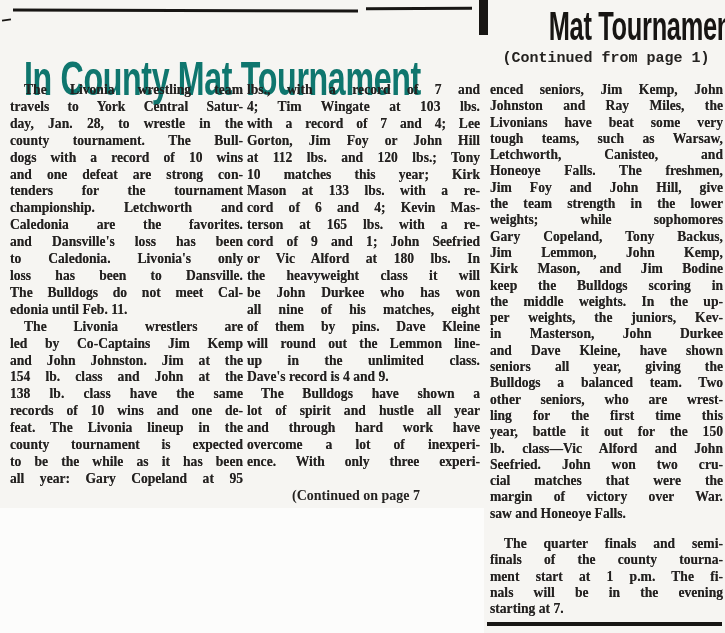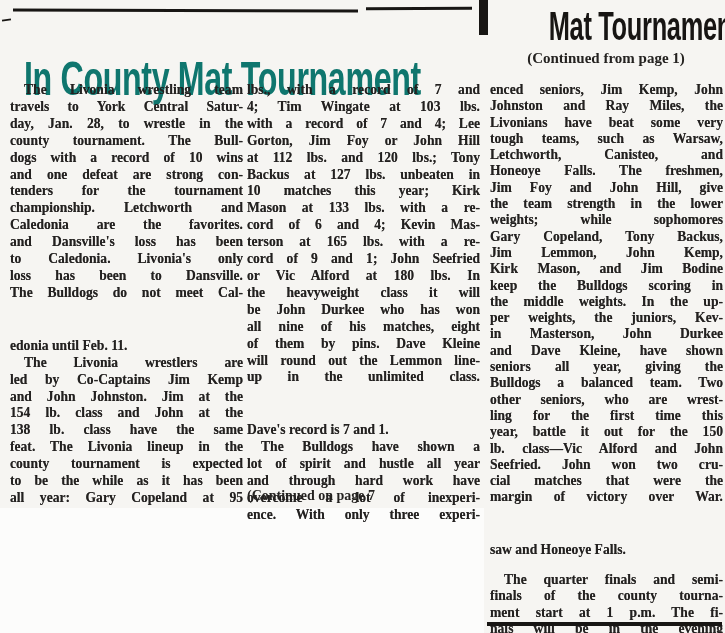--- a/index.html
+++ b/index.html
@@ -42,38 +42,38 @@
     position:absolute;left:490px;top:6px;width:232px;height:40px;
     text-align:center;font-family:"Liberation Sans", sans-serif;font-weight:bold;
     font-size:41px;line-height:40px;white-space:nowrap;color:#171513;
   }
   .cont-headline .squeeze{
     display:inline-block;transform:scaleX(0.62);transform-origin:50% 50%;
     letter-spacing:-0.5px;
   }
   .cont-subhead{
     position:absolute;left:490px;top:50px;width:232px;
-    text-align:center;font-weight:bold;font-size:15px;color:#242220;
+    text-align:center;font-weight:bold;font-size:15px;color:#242220;font-family:Liberation Mono, monospace;
   }
   
   .col{
     position:absolute;top:82px;width:233px;
     font-size:13.6px;font-weight:bold;color:#232120;
     text-shadow:0 0 0.4px rgba(30,28,26,0.55);
   }
   .col-left{left:10px;line-height:16.9px;}
   .col-middle{left:247px;line-height:16.9px;}
   .col-right{left:490px;line-height:16.3px;}
   .line{text-align:justify;text-align-last:justify;}
-  .line.flush{text-align-last:left;margin-top:36px;}
+  .line.flush{text-align-last:left;}
   .line.indent{padding-left:14px;}
   .para.gap{margin-top:14px;}
   .mid-note{
     position:absolute;left:247px;top:488px;width:218px;
-    text-align:left;font-weight:bold;font-size:14px;color:#242220;
+    text-align:center;font-weight:bold;font-size:14px;color:#242220;
   }
 </style>
 </head>
 <body>
 
 <div class="page">
 
   <div class="blank-strip"></div>
 
   <div class="rule top-rule-a"></div>
@@ -98,48 +98,48 @@
         <div class="line">loss has been to Dansville.</div>
         <div class="line">The Bulldogs do not meet Cal-</div>
         <div class="line flush">edonia until Feb. 11.</div>
       </div>
       <div class="para">
         <div class="line indent">The Livonia wrestlers are</div>
         <div class="line">led by Co-Captains Jim Kemp</div>
         <div class="line">and John Johnston. Jim at the</div>
         <div class="line">154 lb. class and John at the</div>
         <div class="line">138 lb. class have the same</div>
+        <div class="line">records of 10 wins and one de-</div>
         <div class="line">feat. The Livonia lineup in the</div>
         <div class="line">county tournament is expected</div>
         <div class="line">to be the while as it has been</div>
         <div class="line">all year: Gary Copeland at 95</div>
       </div>
     </div>
 
   <div class="col col-middle">
       <div class="para">
         <div class="line">lbs., with a record of 7 and</div>
         <div class="line">4; Tim Wingate at 103 lbs.</div>
         <div class="line">with a record of 7 and 4; Lee</div>
         <div class="line">Gorton, Jim Foy or John Hill</div>
         <div class="line">at 112 lbs. and 120 lbs.; Tony</div>
-        <div class="line">Backus at 127 lbs. unbeaten in</div>
         <div class="line">10 matches this year; Kirk</div>
         <div class="line">Mason at 133 lbs. with a re-</div>
         <div class="line">cord of 6 and 4; Kevin Mas-</div>
         <div class="line">terson at 165 lbs. with a re-</div>
         <div class="line">cord of 9 and 1; John Seefried</div>
         <div class="line">or Vic Alford at 180 lbs. In</div>
         <div class="line">the heavyweight class it will</div>
         <div class="line">be John Durkee who has won</div>
         <div class="line">all nine of his matches, eight</div>
         <div class="line">of them by pins. Dave Kleine</div>
         <div class="line">will round out the Lemmon line-</div>
         <div class="line">up in the unlimited class.</div>
-        <div class="line flush">Dave's record is 7 and 1.</div>
+        <div class="line flush">Dave's record is 4 and 9.</div>
       </div>
       <div class="para">
         <div class="line indent">The Bulldogs have shown a</div>
         <div class="line">lot of spirit and hustle all year</div>
         <div class="line">and through hard work have</div>
         <div class="line">overcome a lot of inexperi-</div>
         <div class="line">ence. With only three experi-</div>
       </div>
     </div>
 

